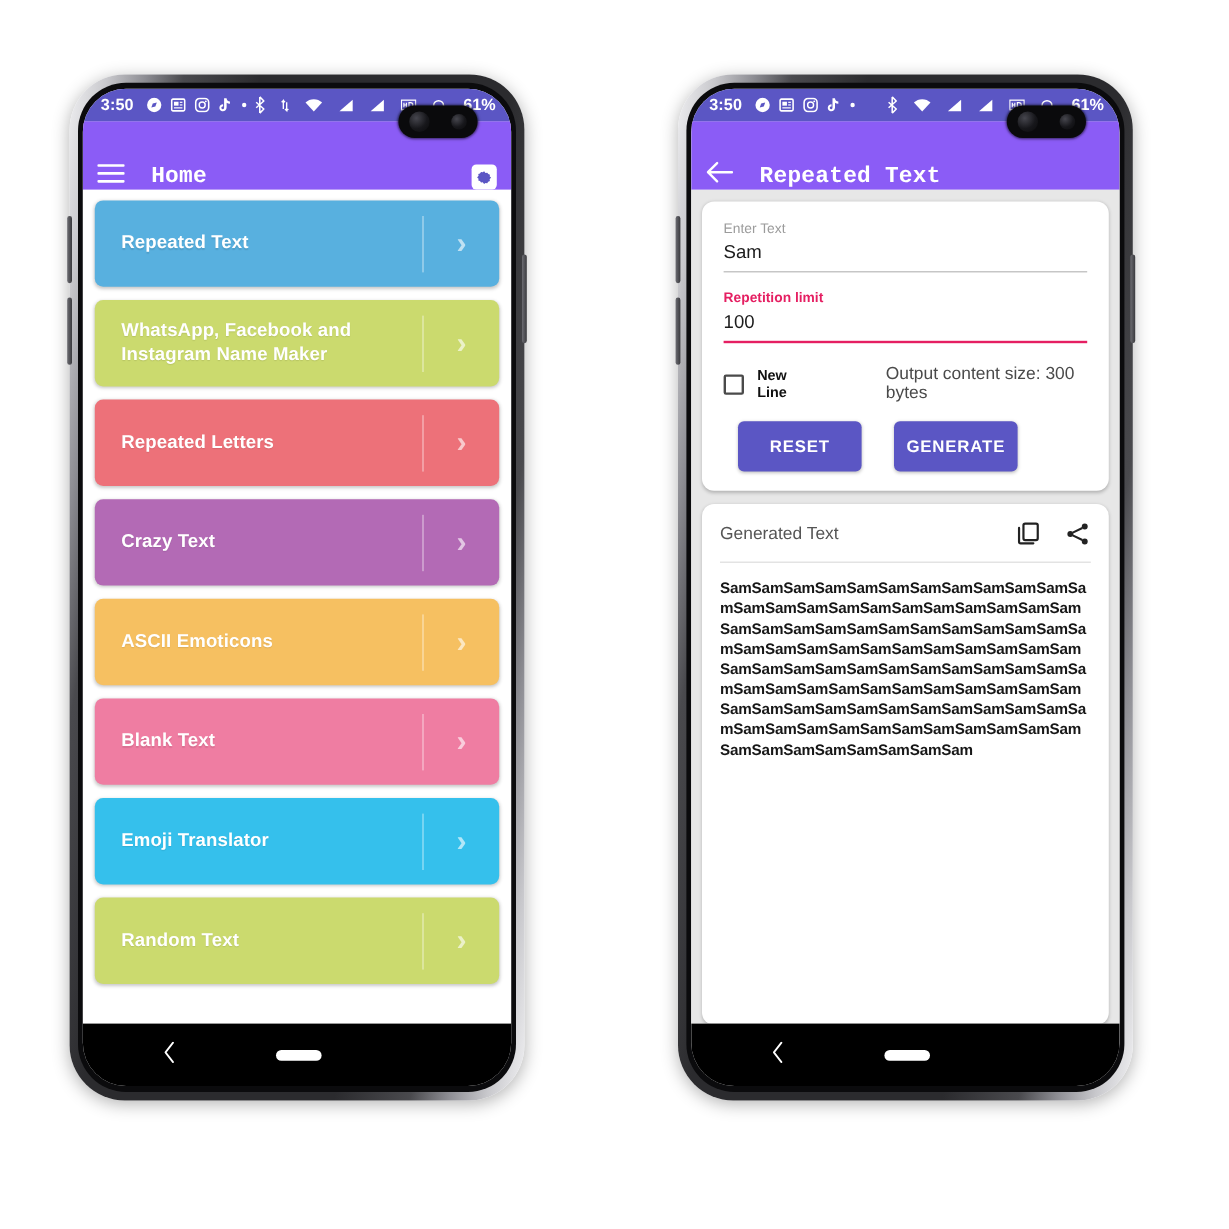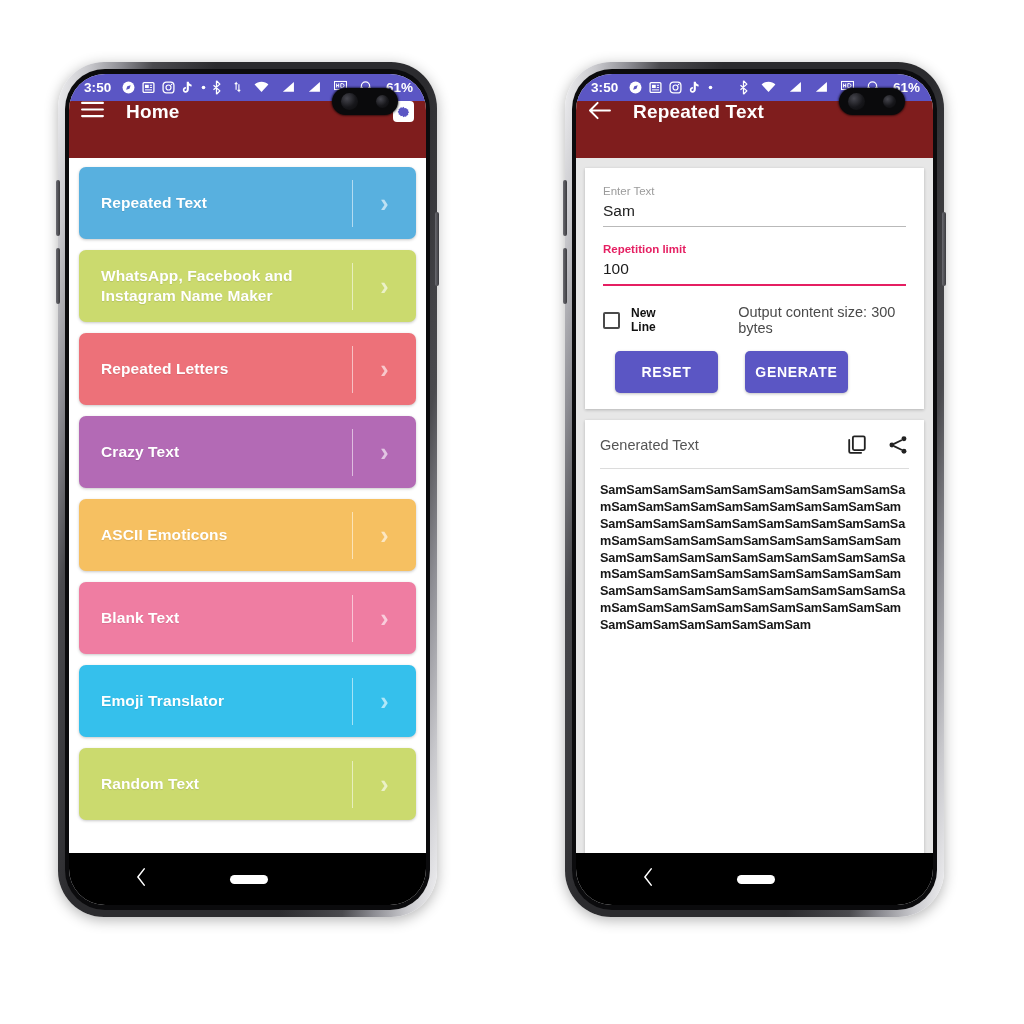--- a/index.html
+++ b/index.html
@@ -57,42 +57,42 @@
   .statusbar {
     height: 27px; background: #5b56c4;
     display: flex; align-items: center;
     padding: 0 13px 0 15px;
     color: #fff; font-size: 13px; font-weight: bold;
     position: relative; z-index: 4;
     flex: none;
   }
   .sb-time { letter-spacing: .1px; font-size: 13.5px; }
   .sb-left-icons { display: flex; align-items: center; gap: 7px; margin-left: 11px; }
-  .sb-right { margin-left: auto; display: flex; gap: 13px; }
+  .sb-right { margin-left: auto; display: flex; align-items: center; gap: 13px; }
   .sb-pct { font-size: 13.5px; margin-left: 2px; }
 
   .ic { display: block; }
 
   
   .punchhole {
     position: absolute; top: 14px; right: 28px;
     width: 66px; height: 27px; border-radius: 16px;
     background: #0a0a0c; z-index: 9;
     display: flex; align-items: center; justify-content: space-around;
     box-shadow: 0 0 2px 1px rgba(0,0,0,.55);
   }
   .lens { width: 17px; height: 17px; border-radius: 50%;
           background: radial-gradient(circle at 35% 32%, #46464e 0%, #17171b 55%, #0a0a0c 100%); }
   .lens.small { width: 13px; height: 13px; }
 
   
   .appbar {
-    height: 57px; background: #7f1d1d; color: #fff;
-    display: flex; align-items: flex-start; padding: 0 12px;
-    flex: none; position: relative; z-index: 3;
+    height: 57px; background: #8b5cf6; color: #fff;
+    display: flex; align-items: flex-end; padding: 0 12px;
+    flex: none; position: relative; z-index: 3; font-family: Liberation Mono, monospace;
   }
   .appbar-title { font-size: 19px; font-weight: bold; margin-left: 22px; letter-spacing: .2px; }
   .appbar .spacer { flex: 1; }
   .gear-box {
     width: 21px; height: 21px; background: #fff; border-radius: 4px;
     display: flex; align-items: center; justify-content: center;
   }
 
   
   .content-home { flex: 1; background: #fff; padding: 9px 10px 0; overflow: hidden; }
@@ -114,21 +114,21 @@
   .tile-chev {
     width: 63px; display: flex; align-items: center; justify-content: center;
     color: rgba(255,255,255,.62); font-size: 25px; font-weight: bold;
     flex: none;
   }
 
   
   .content-detail { flex: 1; background: #e7e7e7; padding: 10px 9px 0; overflow: hidden; }
 
   .card {
-    background: #fff; border-radius: 0;
+    background: #fff; border-radius: 10px;
     box-shadow: 0 1px 3px rgba(0,0,0,.22);
   }
   .card.form { padding: 17px 18px 16px; }
   .card.output { margin-top: 11px; padding: 14px 15px 10px; height: 434px; display: flex; flex-direction: column; }
 
   .field { margin-bottom: 16px; }
   .field-label { font-size: 11.5px; color: #9b9b9b; margin-bottom: 5px; }
   .field-label.accent { color: #e51f62; font-weight: bold; }
   .field-value { font-size: 15.5px; color: #1c1c1c; padding-bottom: 6px; }
   .field-underline { height: 1px; background: #b9b9b9; }

